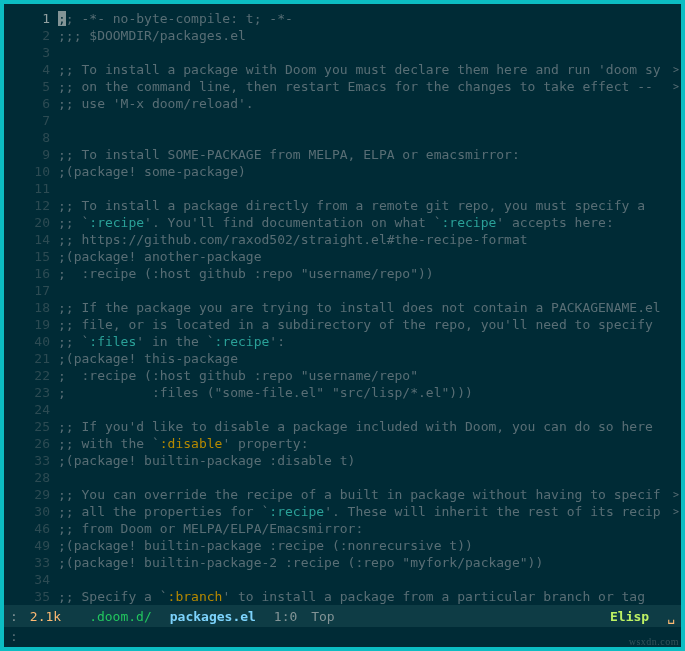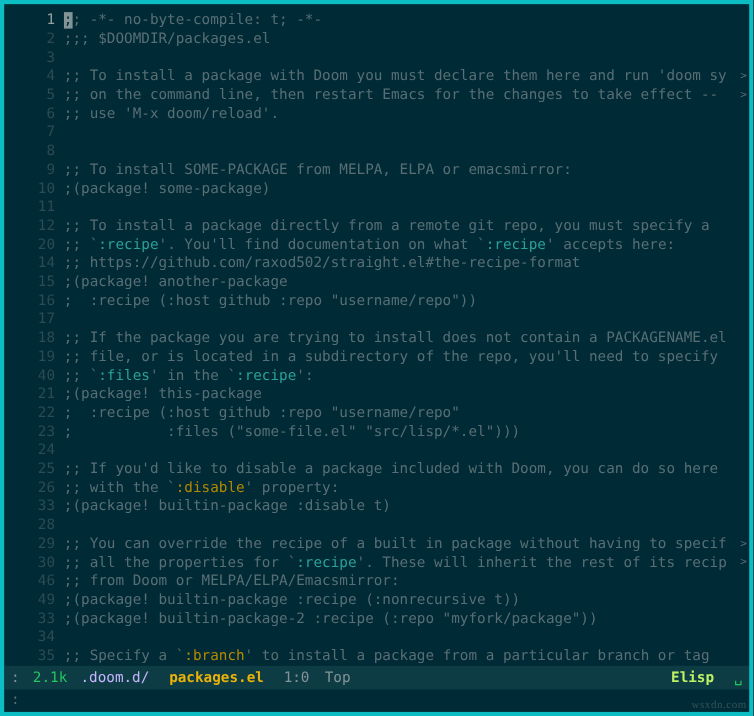--- a/index.html
+++ b/index.html
@@ -55,23 +55,23 @@
     display: flex;
     align-items: center;
     height: 22px;
     background: #0e3c45;
     color: #839496;
     font-size: 13px;
     padding: 0 6px;
     gap: 8px;
   }
   .modeline .left { display: flex; align-items: center; gap: 12px; }
-  .modeline .dim  { color: #22c55e; }
-  .modeline .path { color: #c4b5fd; }
-  .modeline .file { color: #eab308; font-weight: bold; padding-left: 18px; }
+  .modeline .dim  { color: #fdba74; }
+  .modeline .path { color: #22c55e; margin-left: 16px; }
+  .modeline .file { color: #7dd3fc; font-weight: bold; padding-left: 18px; }
   .modeline .pos  { color: #839496; margin-left: 6px; }
   .modeline .spacer { flex: 1; }
   .modeline .mode { color: #bef264; font-weight: bold; }
   .echo-area {
     height: 20px;
     background: #002b36;
     color: #586e75;
     padding: 2px 6px;
   }
   .truncate-ind {

